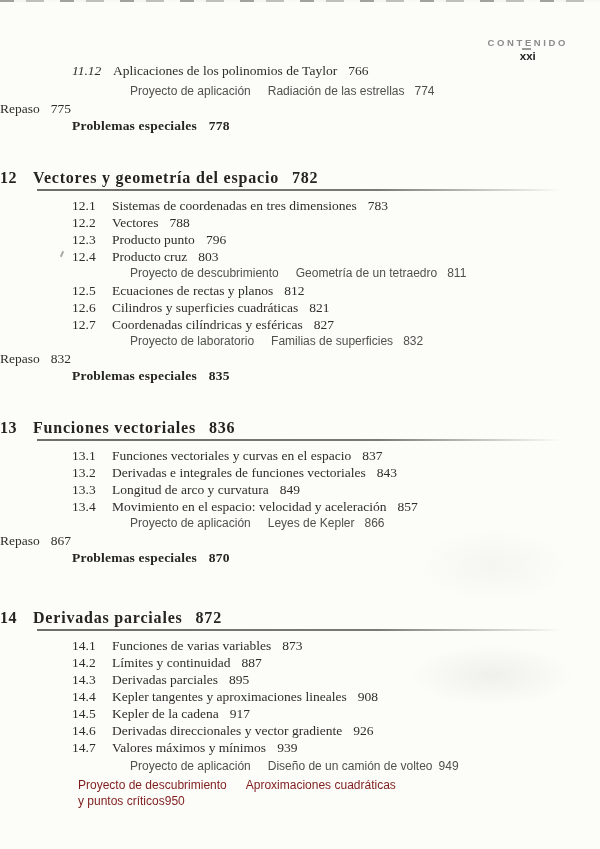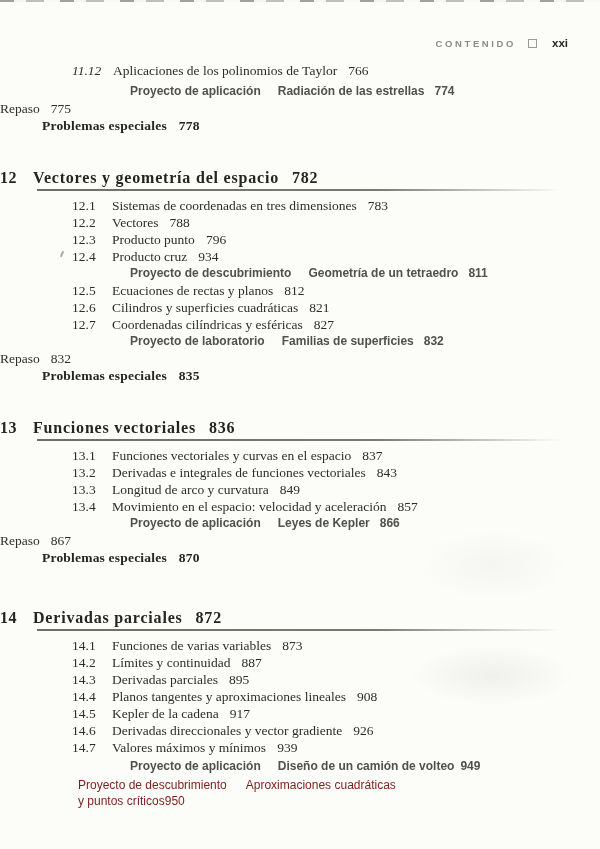--- a/index.html
+++ b/index.html
@@ -21,48 +21,49 @@
     background:radial-gradient(ellipse at center, rgba(118,116,108,.055), rgba(118,116,108,0) 70%);}
   .smudge-b{left:412px;top:645px;width:160px;height:60px;
     background:radial-gradient(ellipse at center, rgba(112,110,102,.09), rgba(112,110,102,0) 72%);}
   .tick{position:absolute;left:61px;top:251px;width:2px;height:6px;
     background:rgba(92,90,84,.5);transform:rotate(24deg);}
 
   .page-header{
     position:absolute;top:37px;right:32px;height:12px;
     display:flex;align-items:center;
     font-family:"Liberation Sans",sans-serif;
+    flex-direction:column;
   }
   .header-title{font-size:9.5px;font-weight:bold;letter-spacing:2.6px;color:#8b8b89;}
   .header-square{width:7px;height:7px;border:1px solid #9a9a97;margin-left:12px;margin-right:15px;}
   .header-folio{font-size:11.5px;font-weight:bold;color:#242422;}
 
   .block{position:absolute;left:0;width:600px;}
   .b11{top:62px;} .b12{top:167px;} .b13{top:417px;} .b14{top:607px;}
 
   .row{height:17px;line-height:17px;font-size:13.5px;color:#2f2d2a;white-space:nowrap;}
   .row .num{display:inline-block;width:40px;}
   .row .pg{margin-left:11px;}
   .sec{padding-left:72px;}
   .sec1112 .num{width:41px;font-style:italic;}
   .proj{
     padding-left:130px;height:17px;line-height:17px;white-space:nowrap;
-    font-family:"Liberation Sans",sans-serif;font-size:12px;color:#51504d;font-weight:bold;
+    font-family:"Liberation Sans",sans-serif;font-size:12px;color:#51504d;
   }
   .proj .pt{margin-left:17px;}
   .proj .pg{margin-left:10px;}
   .proj-tight .pg{margin-left:6px;}
   .mt4{margin-top:4px;}
   .mt2{margin-top:2px;}
   .projwrap{padding-left:78px;font-family:Liberation Sans, sans-serif;font-size:12px;color:#7f1d1d;}
   .projwrap .pline{height:16px;line-height:16px;white-space:nowrap;}
   .projwrap .pt{margin-left:19px;}
   .projwrap .pg{margin-left:0;}
   .repaso{}
-  .special{padding-left:42px;font-weight:bold;color:#262420;letter-spacing:.2px;}
+  .special{padding-left:72px;font-weight:bold;color:#262420;letter-spacing:.2px;}
   .special .pg{margin-left:12px;}
 
   .ch-head{
     height:21px;line-height:21px;white-space:nowrap;
     font-weight:bold;font-size:16px;letter-spacing:.8px;color:#262420;
   }
   .ch-head .ch-num{display:inline-block;width:33px;letter-spacing:.5px;}
   .ch-head .ch-pg{margin-left:13px;}
   .rule{
     margin-left:37px;margin-top:1px;width:524px;height:1.5px;
@@ -109,21 +110,21 @@
       <div class="row sec">
         <span class="num">12.1</span><span>Sistemas de coordenadas en tres dimensiones</span><span class="pg">783</span>
       </div>
       <div class="row sec">
         <span class="num">12.2</span><span>Vectores</span><span class="pg">788</span>
       </div>
       <div class="row sec">
         <span class="num">12.3</span><span>Producto punto</span><span class="pg">796</span>
       </div>
       <div class="row sec">
-        <span class="num">12.4</span><span>Producto cruz</span><span class="pg">934</span>
+        <span class="num">12.4</span><span>Producto cruz</span><span class="pg">803</span>
       </div>
       <div class="row proj">
         <span>Proyecto de descubrimiento</span><span class="pt">Geometría de un tetraedro</span><span class="pg">811</span>
       </div>
       <div class="row sec">
         <span class="num">12.5</span><span>Ecuaciones de rectas y planos</span><span class="pg">812</span>
       </div>
       <div class="row sec">
         <span class="num">12.6</span><span>Cilindros y superficies cuadráticas</span><span class="pg">821</span>
       </div>
@@ -181,21 +182,21 @@
       <div class="row sec">
         <span class="num">14.1</span><span>Funciones de varias variables</span><span class="pg">873</span>
       </div>
       <div class="row sec">
         <span class="num">14.2</span><span>Límites y continuidad</span><span class="pg">887</span>
       </div>
       <div class="row sec">
         <span class="num">14.3</span><span>Derivadas parciales</span><span class="pg">895</span>
       </div>
       <div class="row sec">
-        <span class="num">14.4</span><span>Planos tangentes y aproximaciones lineales</span><span class="pg">908</span>
+        <span class="num">14.4</span><span>Kepler tangentes y aproximaciones lineales</span><span class="pg">908</span>
       </div>
       <div class="row sec">
         <span class="num">14.5</span><span>Kepler de la cadena</span><span class="pg">917</span>
       </div>
       <div class="row sec">
         <span class="num">14.6</span><span>Derivadas direccionales y vector gradiente</span><span class="pg">926</span>
       </div>
       <div class="row sec">
         <span class="num">14.7</span><span>Valores máximos y mínimos</span><span class="pg">939</span>
       </div>

